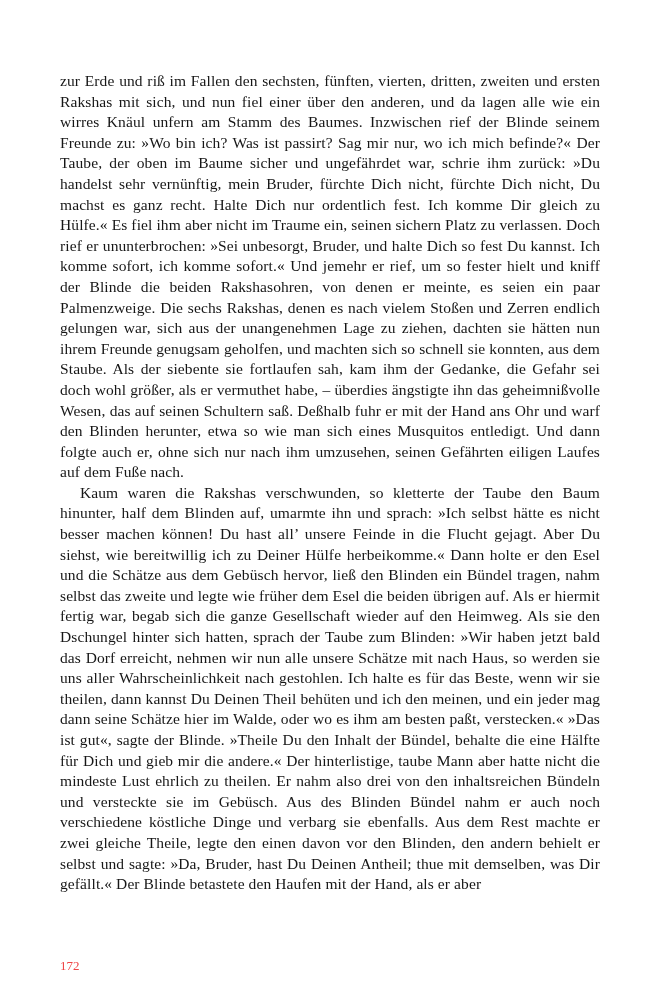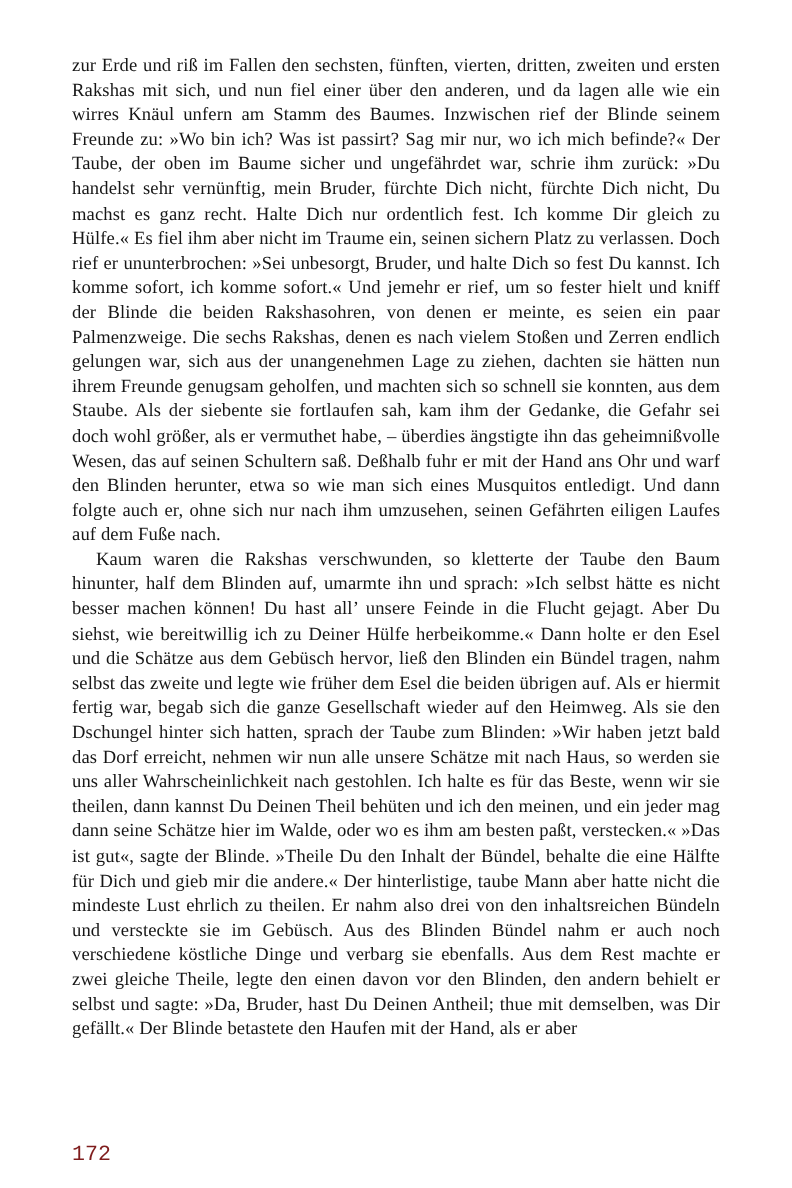--- a/index.html
+++ b/index.html
@@ -10,21 +10,21 @@
     body {
       width: 660px;
       height: 990px;
       overflow: hidden;
     }
     .page {
       position: relative;
       box-sizing: border-box;
       width: 660px;
       height: 990px;
-      padding: 45px 60px 0 60px;
+      padding: 71px 60px 0 60px;
       background: #ffffff;
       color: #161616;
       font-family: "Liberation Serif", "DejaVu Serif", serif;
     }
     .text-block {
       width: 540px;
     }
     .para {
       margin: 0;
       font-size: 15.5px;
@@ -34,24 +34,23 @@
       hyphens: auto;
       -webkit-hyphens: auto;
     }
     .para.indent {
       text-indent: 20px;
     }
     .page-number {
       position: absolute;
       left: 60px;
       bottom: 18px;
-      font-size: 18px;
+      font-size: 13px;
       line-height: 1;
-      color: #7f1d1d;
-      font-family: Liberation Mono, monospace;
+      color: #ef4444;
     }
   </style>
 </head>
 <body>
 
 <div class="page">
   <div class="text-block">
     <p class="para no-indent">zur Erde und riß im Fallen den sechsten, fünften, vierten, dritten, zweiten und ersten Rakshas mit sich, und nun fiel einer über den anderen, und da lagen alle wie ein wirres Knäul unfern am Stamm des Baumes. Inzwischen rief der Blinde seinem Freunde zu: »Wo bin ich? Was ist passirt? Sag mir nur, wo ich mich befinde?« Der Taube, der oben im Baume sicher und ungefährdet war, schrie ihm zurück: »Du handelst sehr vernünftig, mein Bruder, fürchte Dich nicht, fürchte Dich nicht, Du machst es ganz recht. Halte Dich nur ordentlich fest. Ich komme Dir gleich zu Hülfe.« Es fiel ihm aber nicht im Traume ein, seinen sichern Platz zu verlassen. Doch rief er ununterbrochen: »Sei unbesorgt, Bruder, und halte Dich so fest Du kannst. Ich komme sofort, ich komme sofort.« Und jemehr er rief, um so fester hielt und kniff der Blinde die beiden Rakshasohren, von denen er meinte, es seien ein paar Palmenzweige. Die sechs Rakshas, denen es nach vielem Stoßen und Zerren endlich gelungen war, sich aus der unangenehmen Lage zu ziehen, dachten sie hätten nun ihrem Freunde genugsam geholfen, und machten sich so schnell sie konnten, aus dem Staube. Als der siebente sie fortlaufen sah, kam ihm der Gedanke, die Gefahr sei doch wohl größer, als er vermuthet habe, – überdies ängstigte ihn das geheimnißvolle Wesen, das auf seinen Schultern saß. Deßhalb fuhr er mit der Hand ans Ohr und warf den Blinden herunter, etwa so wie man sich eines Musquitos entledigt. Und dann folgte auch er, ohne sich nur nach ihm umzusehen, seinen Gefährten eiligen Laufes auf dem Fuße nach.</p>
     <p class="para indent">Kaum waren die Rakshas verschwunden, so kletterte der Taube den Baum hinunter, half dem Blinden auf, umarmte ihn und sprach: »Ich selbst hätte es nicht besser machen können! Du hast all’ unsere Feinde in die Flucht gejagt. Aber Du siehst, wie bereitwillig ich zu Deiner Hülfe herbeikomme.« Dann holte er den Esel und die Schätze aus dem Gebüsch hervor, ließ den Blinden ein Bündel tragen, nahm selbst das zweite und legte wie früher dem Esel die beiden übrigen auf. Als er hiermit fertig war, begab sich die ganze Gesellschaft wieder auf den Heimweg. Als sie den Dschungel hinter sich hatten, sprach der Taube zum Blinden: »Wir haben jetzt bald das Dorf erreicht, nehmen wir nun alle unsere Schätze mit nach Haus, so werden sie uns aller Wahrscheinlichkeit nach gestohlen. Ich halte es für das Beste, wenn wir sie theilen, dann kannst Du Deinen Theil behüten und ich den meinen, und ein jeder mag dann seine Schätze hier im Walde, oder wo es ihm am besten paßt, verstecken.« »Das ist gut«, sagte der Blinde. »Theile Du den Inhalt der Bündel, behalte die eine Hälfte für Dich und gieb mir die andere.« Der hinterlistige, taube Mann aber hatte nicht die mindeste Lust ehrlich zu theilen. Er nahm also drei von den inhaltsreichen Bündeln und versteckte sie im Gebüsch. Aus des Blinden Bündel nahm er auch noch verschiedene köstliche Dinge und verbarg sie ebenfalls. Aus dem Rest machte er zwei gleiche Theile, legte den einen davon vor den Blinden, den andern behielt er selbst und sagte: »Da, Bruder, hast Du Deinen Antheil; thue mit demselben, was Dir gefällt.« Der Blinde betastete den Haufen mit der Hand, als er aber</p>
   </div>

